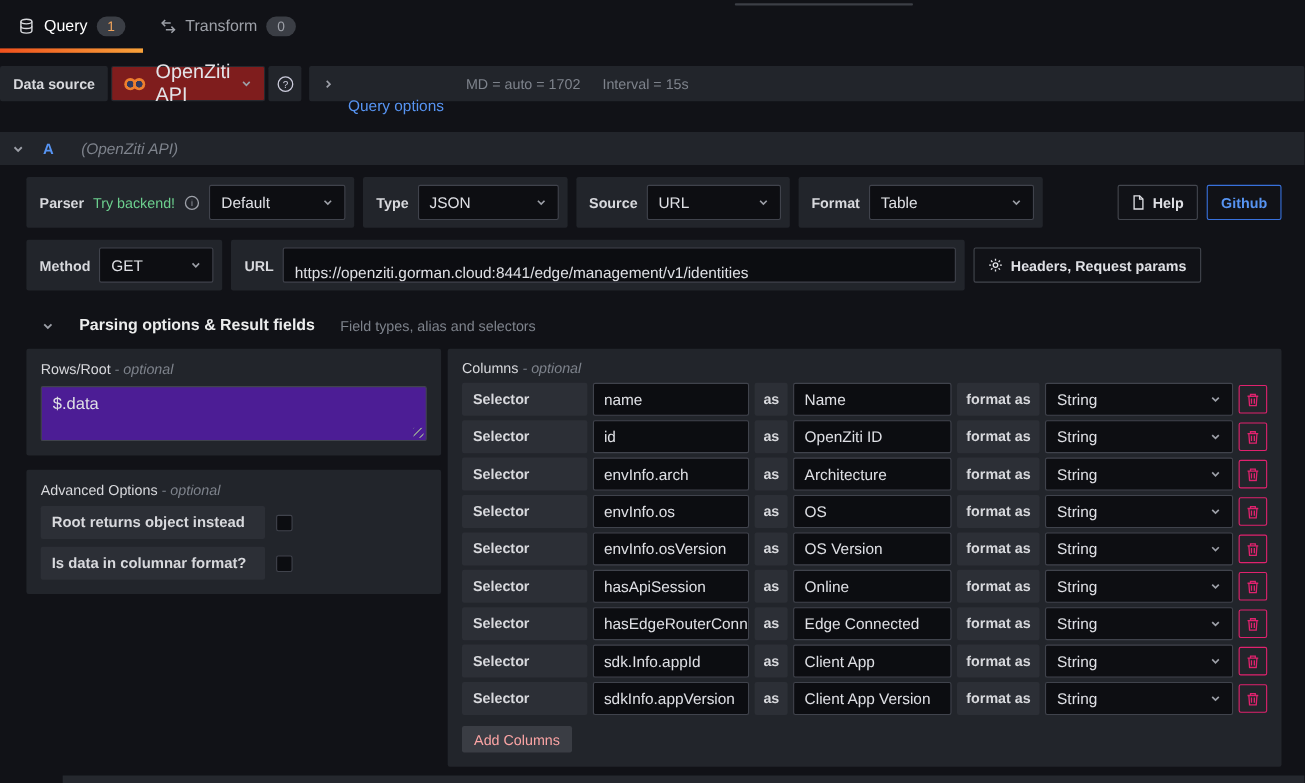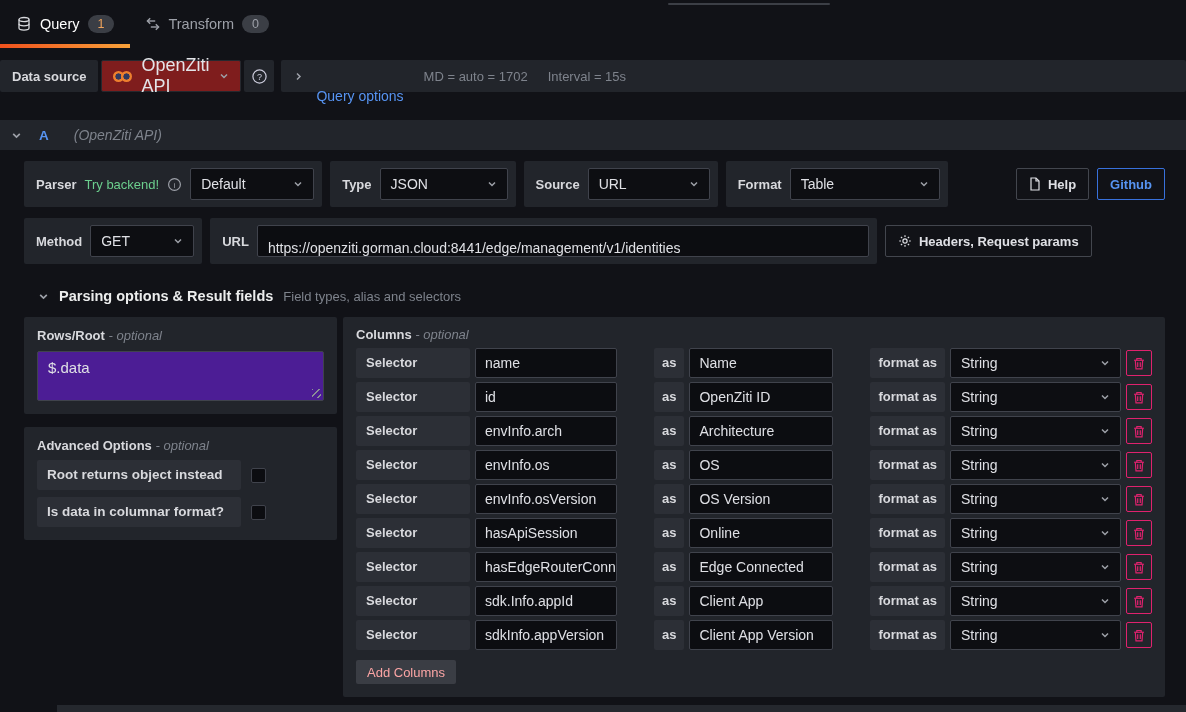--- a/index.html
+++ b/index.html
@@ -61,50 +61,50 @@
     display:flex; align-items:flex-end; padding:0 10px; font-size:14px; color:#dfe0e5;
     white-space:nowrap; overflow:hidden; }
   .url-inp { width:612px; }
   .spacer { flex:1; }
   .btn { height:32px; display:inline-flex; align-items:center; gap:7px; padding:0 12px; background:transparent;
     border:1px solid #43464e; border-radius:2px; color:#dfe0e5; font-size:13px; font-weight:600;
     font-family:inherit; cursor:pointer; white-space:nowrap; }
   .btn.github { border-color:#3871dc; color:#5794f2; }
 
   
-  .sect-header { margin-top:24px; display:flex; align-items:flex-end; gap:10px; padding-left:14px; cursor:pointer; }
+  .sect-header { margin-top:24px; display:flex; align-items:flex-end; gap:23px; padding-left:14px; cursor:pointer; }
   .sect-header .chev { align-self:center; }
   .sect-title { font-size:14.5px; font-weight:700; color:#eceded; }
   .sect-sub { font-size:13px; color:#7e838c; }
 
   
   .content { display:flex; gap:6px; margin-top:13px; align-items:flex-start; }
   .left-col { width:406px; display:flex; flex-direction:column; gap:13px; }
   .panel { background:#22252b; border-radius:2px; padding:11px 13px 13px; }
   .plabel { font-size:13px; color:#d8d9dd; }
-  .plabel b { font-weight:700; }
+  .plabel b { font-weight:400; }
   .plabel i { color:#7e838c; font-weight:400; }
   .textarea { position:relative; margin-top:8px; background:#4c1d95; border:1px solid #40434c; border-radius:2px;
     height:50px; padding:7px 10px; font-size:15px; color:#dfe0e5; cursor:text; }
   .resize-corner { position:absolute; right:2px; bottom:2px; width:9px; height:9px;
     background:repeating-linear-gradient(-45deg, transparent 0 2px, #8b9096 2px 3.2px, transparent 3.2px 5px); cursor:nwse-resize; }
   .opt-row { display:flex; align-items:center; margin-top:7px; }
   .opt-label { background:#2c2f36; border-radius:2px; padding:0 10px; height:30px; line-height:30px;
     width:204px; font-size:13.5px; font-weight:600; color:#d8d9dd; }
   .checkbox { margin-left:10px; width:15px; height:15px; background:#0c0d11; border:1px solid #40434c;
     border-radius:2px; cursor:pointer; }
 
   
   .columns-panel { flex:1; padding:10px 13px 13px; }
   .col-row { display:flex; align-items:center; margin-top:4px; gap:5px; }
   .col-row:first-of-type { margin-top:6px; }
   .col-lbl { background:#2c2f36; border-radius:2px; height:30px; line-height:30px; padding:0 10px;
     font-size:13px; font-weight:600; color:#d8d9dd; white-space:nowrap; }
   .col-lbl.sel { width:114px; }
-  .col-lbl.as, .col-lbl.fmt { padding:0 8px;margin-left:32px; }
+  .col-lbl.as, .col-lbl.fmt { padding:0 8px; }
   .cinp { background:#0c0d11; border:1px solid #40434c; border-radius:2px; height:30px;
     display:flex; align-items:center; padding:0 9px; font-size:14px; color:#dfe0e5;
     white-space:nowrap; overflow:hidden; cursor:text; }
   .cinp.sel { width:142px; }
   .cinp.alias { width:144px; }
   .select.fmt { width:171px; height:30px; }
   .trash { width:26px; height:26px; border:1px solid #e0226e; background:transparent; border-radius:2px;
     display:flex; align-items:center; justify-content:center; cursor:pointer; padding:0; flex:0 0 26px; }
   .add-btn { margin-top:10px; background:#3a3d44; border:none; border-radius:2px; height:24px; padding:0 11px;
     color:#fca5a5; font-size:13px; font-family:inherit; cursor:pointer; }

